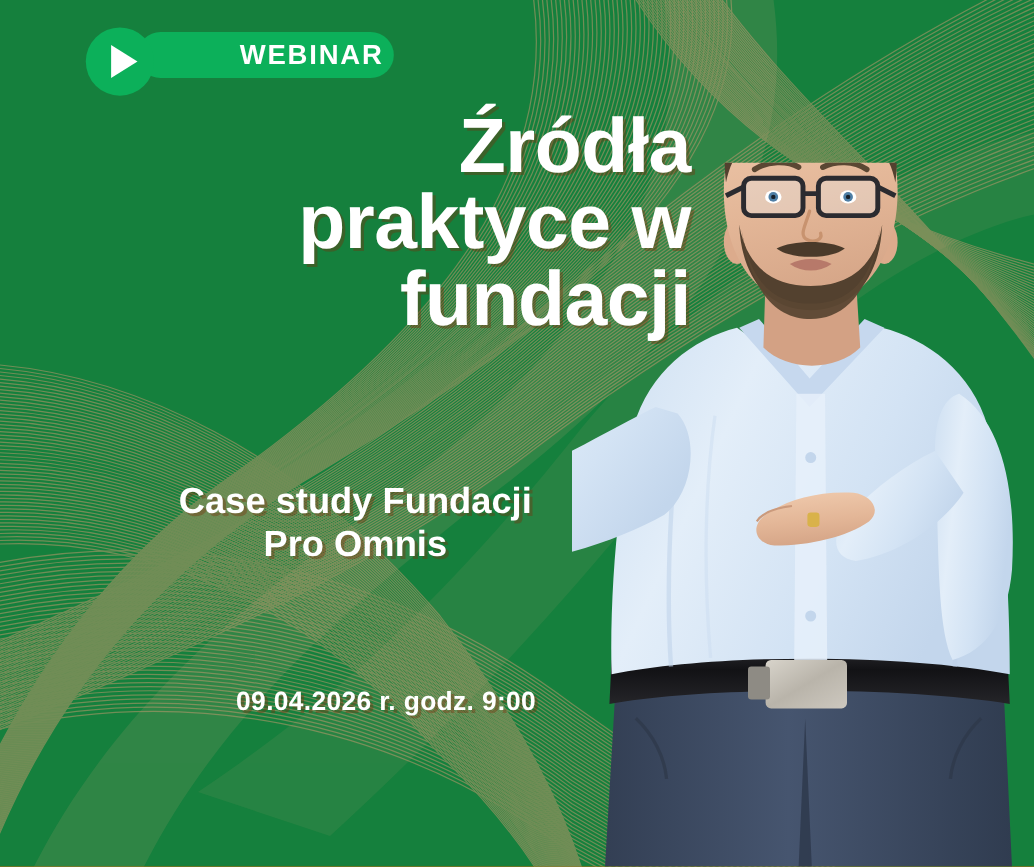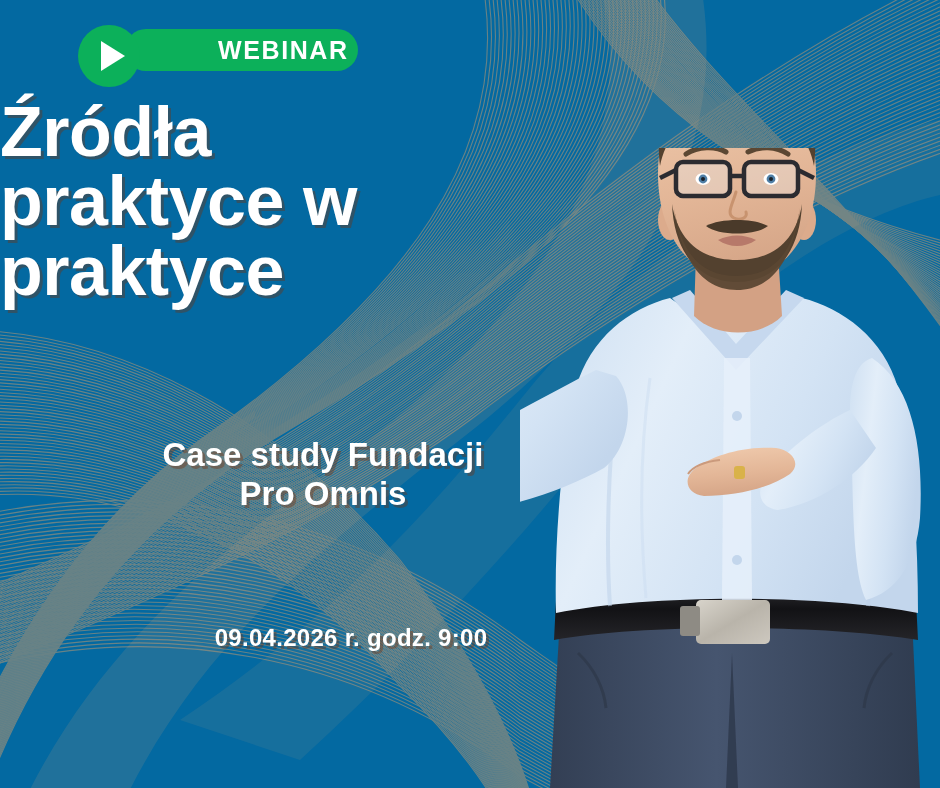--- a/index.html
+++ b/index.html
@@ -2,21 +2,21 @@
 <html><head>
 <meta charset="utf-8">
 <style>
   * { margin:0; padding:0; box-sizing:border-box; }
   html,body { width:940px; height:788px; overflow:hidden; background:#fa6a00; }
   body { font-family:"Liberation Sans", sans-serif; }
 
   #poster {
     position:relative;
     width:940px; height:788px;
-    background:#0369a1;
+    background:#15803d;
     overflow:hidden;
   }
 
   
   .waves { position:absolute; inset:0; width:940px; height:788px; pointer-events:none; }
 
   
   #badge {
     position:absolute; left:78px; top:27px;
     height:44px;
@@ -51,21 +51,21 @@
     font-size:25px; font-weight:bold;
     letter-spacing:1.6px;
     z-index:3;
   }
 
   
   .shadowed { text-shadow: 3px 3px 0 rgba(120,48,10,0.38); }
 
   #title {
     position:absolute; left:0px; top:98px; width:628px;
-    text-align:left;
+    text-align:right;
     color:#ffffff;
     font-size:70px; font-weight:bold;
     line-height:0.99;
     letter-spacing:-0.5px;
     z-index:20;
   }
   #subtitle {
     position:absolute; left:0px; top:436px; width:646px;
     text-align:center;
     color:#ffffff;
@@ -532,21 +532,21 @@
     <div id="badge-pill"></div>
     <div id="badge-circle">
       <div id="badge-play"></div>
     </div>
     <div id="badge-label" class="">WEBINAR</div>
   </div>
 
   <div id="title" class="shadowed">
     <div>Źródła</div>
     <div>praktyce w</div>
-    <div>praktyce</div>
+    <div>fundacji</div>
   </div>
 
   <div id="subtitle" class="shadowed">
     <div>Case study Fundacji</div>
     <div>Pro Omnis</div>
   </div>
 
   <div id="datetime" class="shadowed">09.04.2026 r. godz. 9:00</div>
 
   <svg id="presenter" viewBox="0 0 420 640" preserveAspectRatio="xMidYMax meet">

